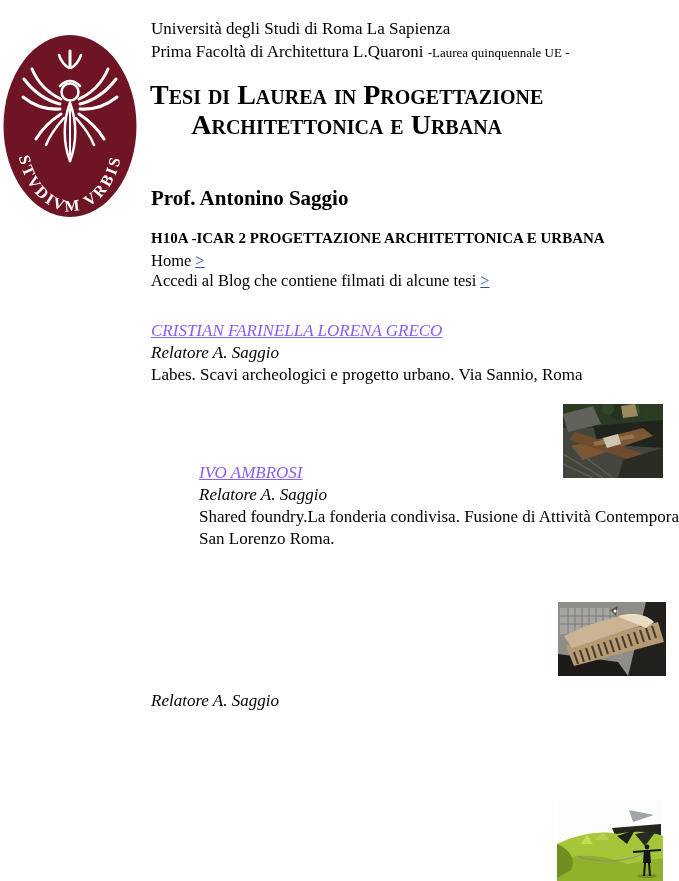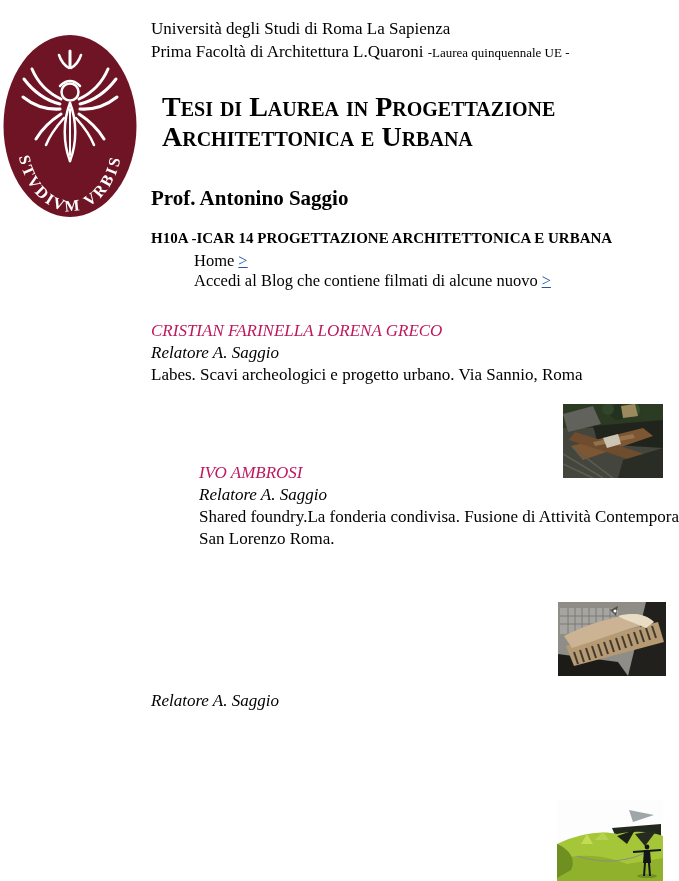--- a/index.html
+++ b/index.html
@@ -21,32 +21,32 @@
   #page-title {
     left: 150px; top: 80px;
     font-size: 28px; font-weight: bold;
     font-variant: small-caps; line-height: 30px;
   }
   #page-title span { display: block; }
 
   #prof { left: 151px; top: 186px; font-size: 21px; font-weight: bold; }
   #course { left: 151px; top: 230px; font-size: 15px; font-weight: bold; white-space: nowrap; }
 
-  .navline { left: 151px; font-size: 16.5px; line-height: 20px; margin-left: 43px; }
+  .navline { left: 151px; font-size: 16.5px; line-height: 20px; }
   #nav-home { top: 251px; }
   #nav-blog { top: 271px; }
   .arrow-link { color: #2553a5; text-decoration: underline; cursor: pointer; margin-left: 4px; }
 
   
   .entry { left: 151px; width: 512px; font-size: 17px; line-height: 22px; }
   #entry-1 { top: 320px; }
   #entry-2 { top: 462px; margin-left: 48px; }
   #entry-3 { top: 690px; }
   .authors-link {
-    color: #be185d; font-style: italic; 
+    color: #8b5cf6; font-style: italic; text-decoration: underline;
     cursor: pointer; display: inline-block;
   }
   .relatore { font-style: italic; }
 
   
   .thumb { overflow: hidden; line-height: 0; }
   #thumb-1 { left: 563px; top: 404px; width: 100px; height: 74px; }
   #thumb-2 { left: 558px; top: 602px; width: 108px; height: 74px; }
   #thumb-3 { left: 557px; top: 800px; width: 106px; height: 81px; }
 </style>
@@ -87,35 +87,35 @@
 </svg>
 
 <div id="uni-block" class="abs">
   <div>Università degli Studi di Roma La Sapienza</div>
   <div>
     <span>Prima Facoltà di Architettura L.Quaroni</span>
     <span class="note">-Laurea quinquennale UE -</span>
   </div>
 </div>
 
-<h1 id="page-title" class="abs" style="margin:12px;">
+<h1 id="page-title" class="abs" style="margin:0;text-align:center;">
   <span>Tesi di Laurea in Progettazione</span>
   <span>Architettonica e Urbana</span>
 </h1>
 
 <div id="prof" class="abs">Prof. Antonino Saggio</div>
 
-<div id="course" class="abs">H10A -ICAR 14 PROGETTAZIONE ARCHITETTONICA E URBANA</div>
+<div id="course" class="abs">H10A -ICAR 2 PROGETTAZIONE ARCHITETTONICA E URBANA</div>
 
 <div id="nav-home" class="abs navline">
   <span>Home</span><a class="arrow-link">&gt;</a>
 </div>
 
 <div id="nav-blog" class="abs navline">
-  <span>Accedi al Blog che contiene filmati di alcune nuovo</span><a class="arrow-link">&gt;</a>
+  <span>Accedi al Blog che contiene filmati di alcune tesi</span><a class="arrow-link">&gt;</a>
 </div>
 
 <section id="entry-1" class="abs entry">
   <a class="authors-link">CRISTIAN FARINELLA LORENA GRECO</a>
   <div class="relatore">Relatore A. Saggio</div>
   <div class="desc">Labes. Scavi archeologici e progetto urbano. Via Sannio, Roma</div>
 </section>
 
 <div id="thumb-1" class="abs thumb" title="aerial-view-brown-x-structure">
   <svg viewBox="0 0 100 74" width="100" height="74" xmlns="http://www.w3.org/2000/svg">

